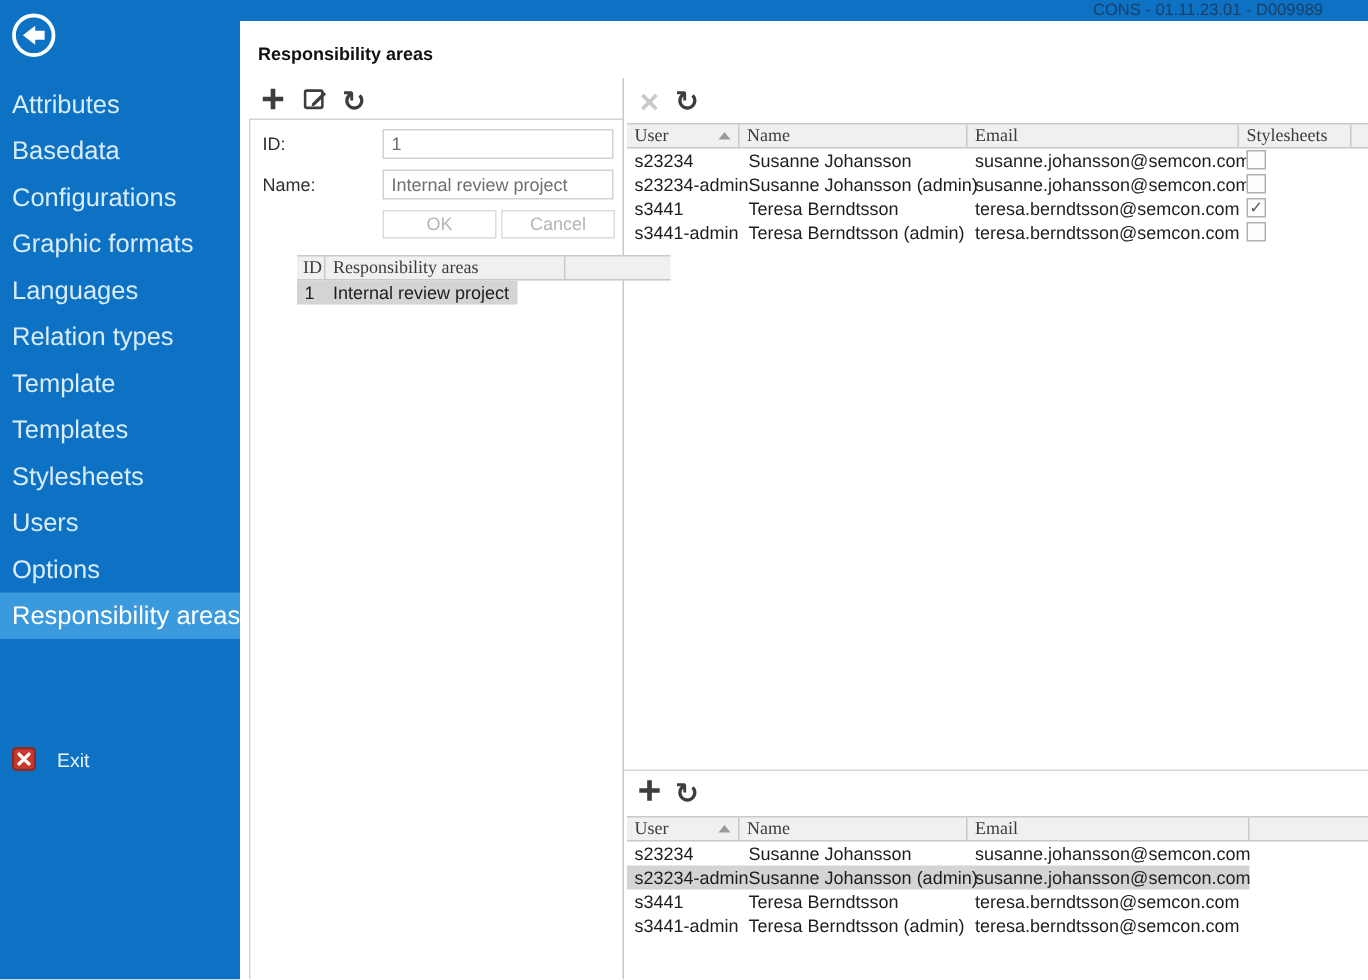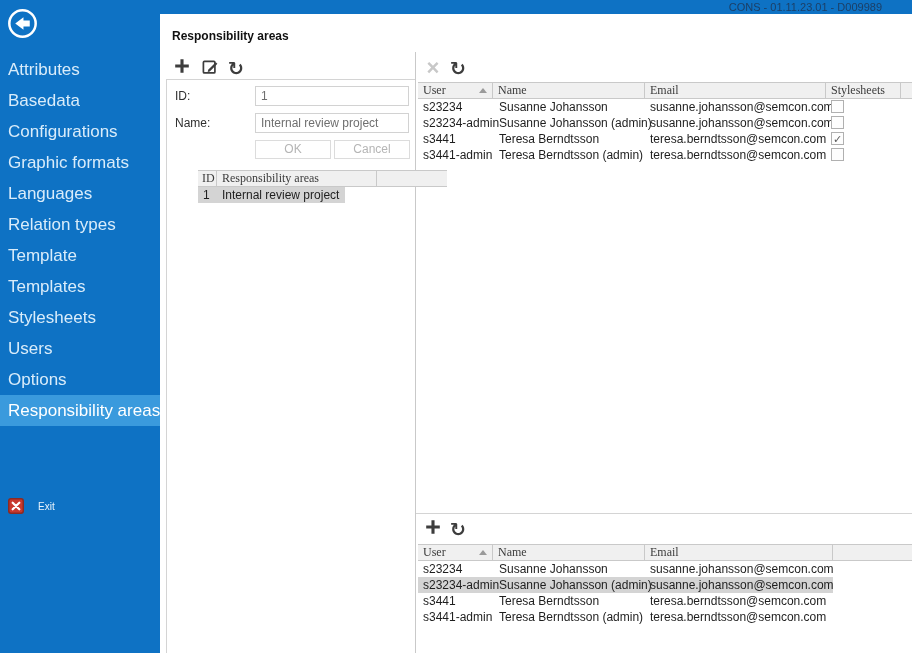--- a/index.html
+++ b/index.html
@@ -9,21 +9,21 @@
   
   .topbar { position:absolute; left:0; top:0; width:912px; height:14px; background:#0e72c4; z-index:2; }
   .topbar-status { position:absolute; right:30px; top:1px; font-size:11px; color:#1c3f66; line-height:12px; }
   .sidebar { position:absolute; left:0; top:0; width:160px; height:653px; background:#0e72c4; z-index:3; }
   .back-btn { position:absolute; left:7px; top:8px; width:31px; height:31px; cursor:pointer; }
   .nav { position:absolute; left:0; top:54px; width:160px; }
   .nav-item { height:31px; line-height:31px; padding-left:8px; font-size:17px; color:#d9ecfa; cursor:pointer; white-space:nowrap; }
   .nav-item.active { background:#3a9add; color:#ffffff; }
   .exit-row { position:absolute; left:0; top:490px; width:160px; height:32px; display:flex; align-items:center; cursor:pointer; }
   .exit-row .exit-icon { margin-left:8px; width:16px; height:16px; }
-  .exit-row .exit-label { margin-left:14px; font-size:10px; color:#e8f3fc; }
+  .exit-row .exit-label { margin-left:14px; font-size:13px; color:#e8f3fc; }
 
   
   .content { position:absolute; left:160px; top:14px; width:752px; height:639px; background:#ffffff; }
   .page-title { position:absolute; left:172px; top:29px; font-size:12px; font-weight:bold; color:#111111; z-index:4; }
 
   .vdivider { position:absolute; left:415px; top:52px; width:1px; height:601px; background:#c9c9c9; z-index:4; }
   .hdivider { position:absolute; left:416px; top:513px; width:496px; height:1px; background:#d4d4d4; z-index:4; }
 
   .tb-icon { position:absolute; width:18px; height:18px; display:flex; align-items:center; justify-content:center; cursor:pointer; z-index:5; }
   .glyph-refresh { font-family:"DejaVu Sans", sans-serif; font-size:19px; font-weight:bold; color:#3d3d3d; line-height:16px; }

